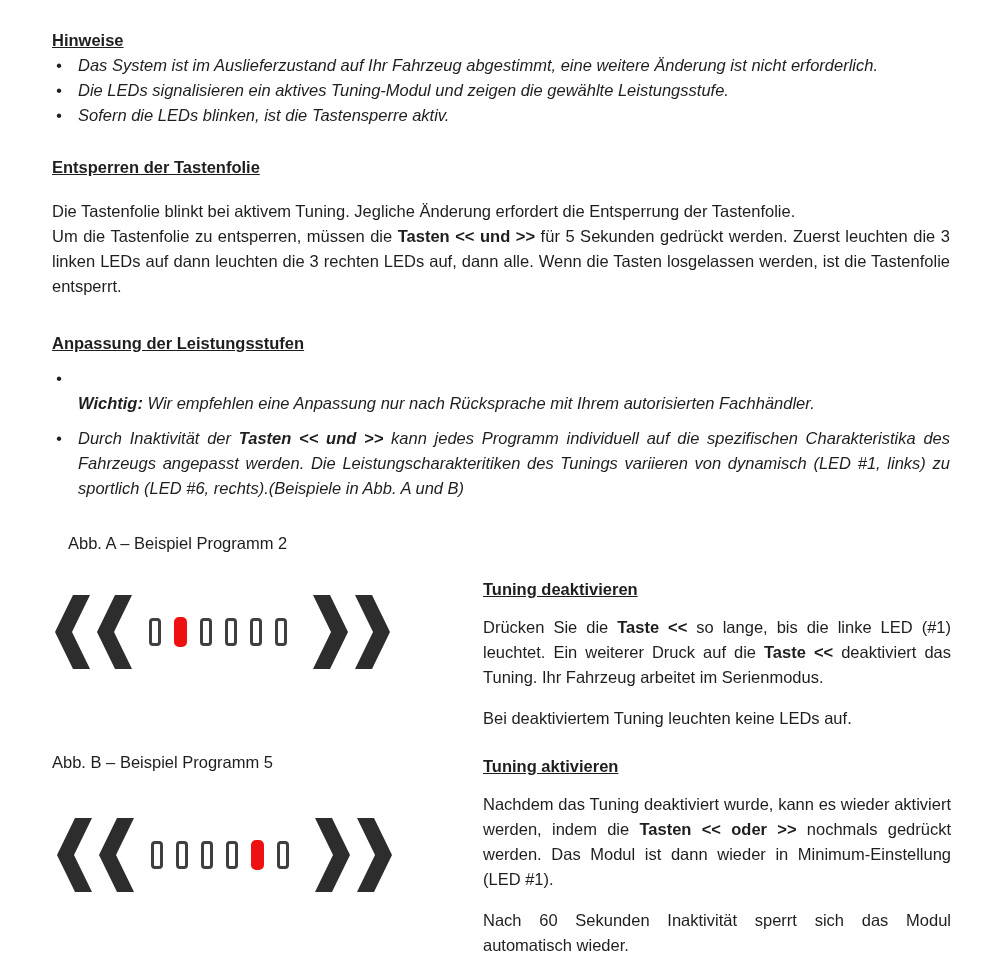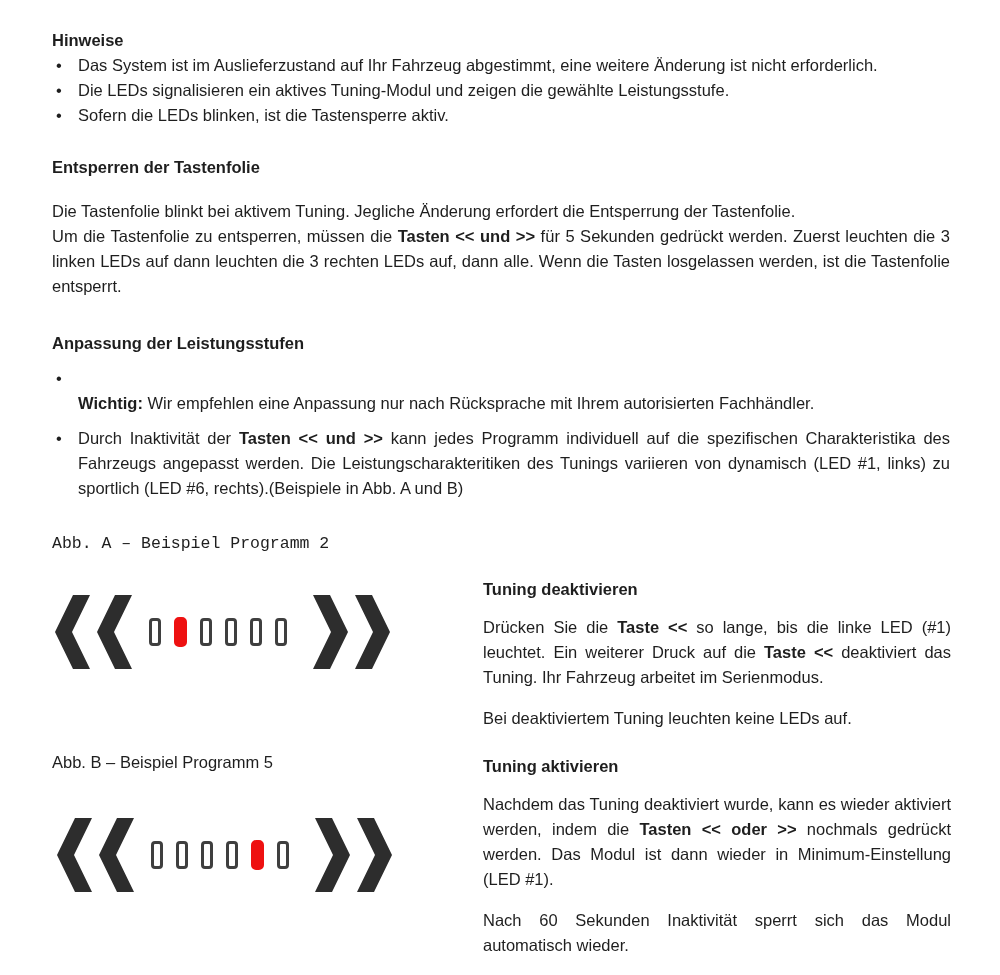--- a/index.html
+++ b/index.html
@@ -6,35 +6,35 @@
   html, body { width:1000px; height:975px; }
   body {
     background:#ffffff;
     font-family:"Liberation Sans", sans-serif;
     font-size:16.5px;
     line-height:25px;
     color:var(--text,#1e1e1e);
     overflow:hidden;
   }
   .page { width:1000px; height:975px; padding:28px 50px 0 52px; }
-  .h { font-weight:bold; }
+  .h { font-weight:bold;text-decoration:underline; }
   strong { font-weight:bold; }
   ul.bullets { list-style:none; }
-  .bullets li { position:relative; padding-left:26px; }
+  .bullets li { position:relative; padding-left:26px;font-style:italic; }
   .bullets li::before { content:"\2022"; position:absolute; left:4px; top:0; }
   .justify { text-align:justify; }
 
   .mt-entsperren { margin-top:27px; }
   .mt-entsperren-p { margin-top:19px; }
   .mt-anpassung { margin-top:32px; }
   .mt-anpassung-ul { margin-top:10px; }
   .mt-anpassung-ul li + li { margin-top:10px; }
 
   .bottom { position:relative; height:449px; }
-  .cap-a { position:absolute; left:0; top:30px;font-family:Liberation Mono, monospace; }
+  .cap-a { position:absolute; left:16px; top:30px; }
   .fig-a { position:absolute; left:3px; top:94px; }
   .cap-b { position:absolute; left:0; top:249px; }
   .fig-b { position:absolute; left:5px; top:317px; }
   .rcol  { position:absolute; left:431px; top:76px; width:468px; }
 
   .figure { display:flex; align-items:center; height:74px; }
   .chev { display:block; flex:0 0 auto; }
   .chev polygon { fill:var(--chevron,#2d2d2d); }
   .chev.right { transform:scaleX(-1); }
   .leds { display:flex; align-items:center; gap:13px; margin:0 26px 0 17px; }

